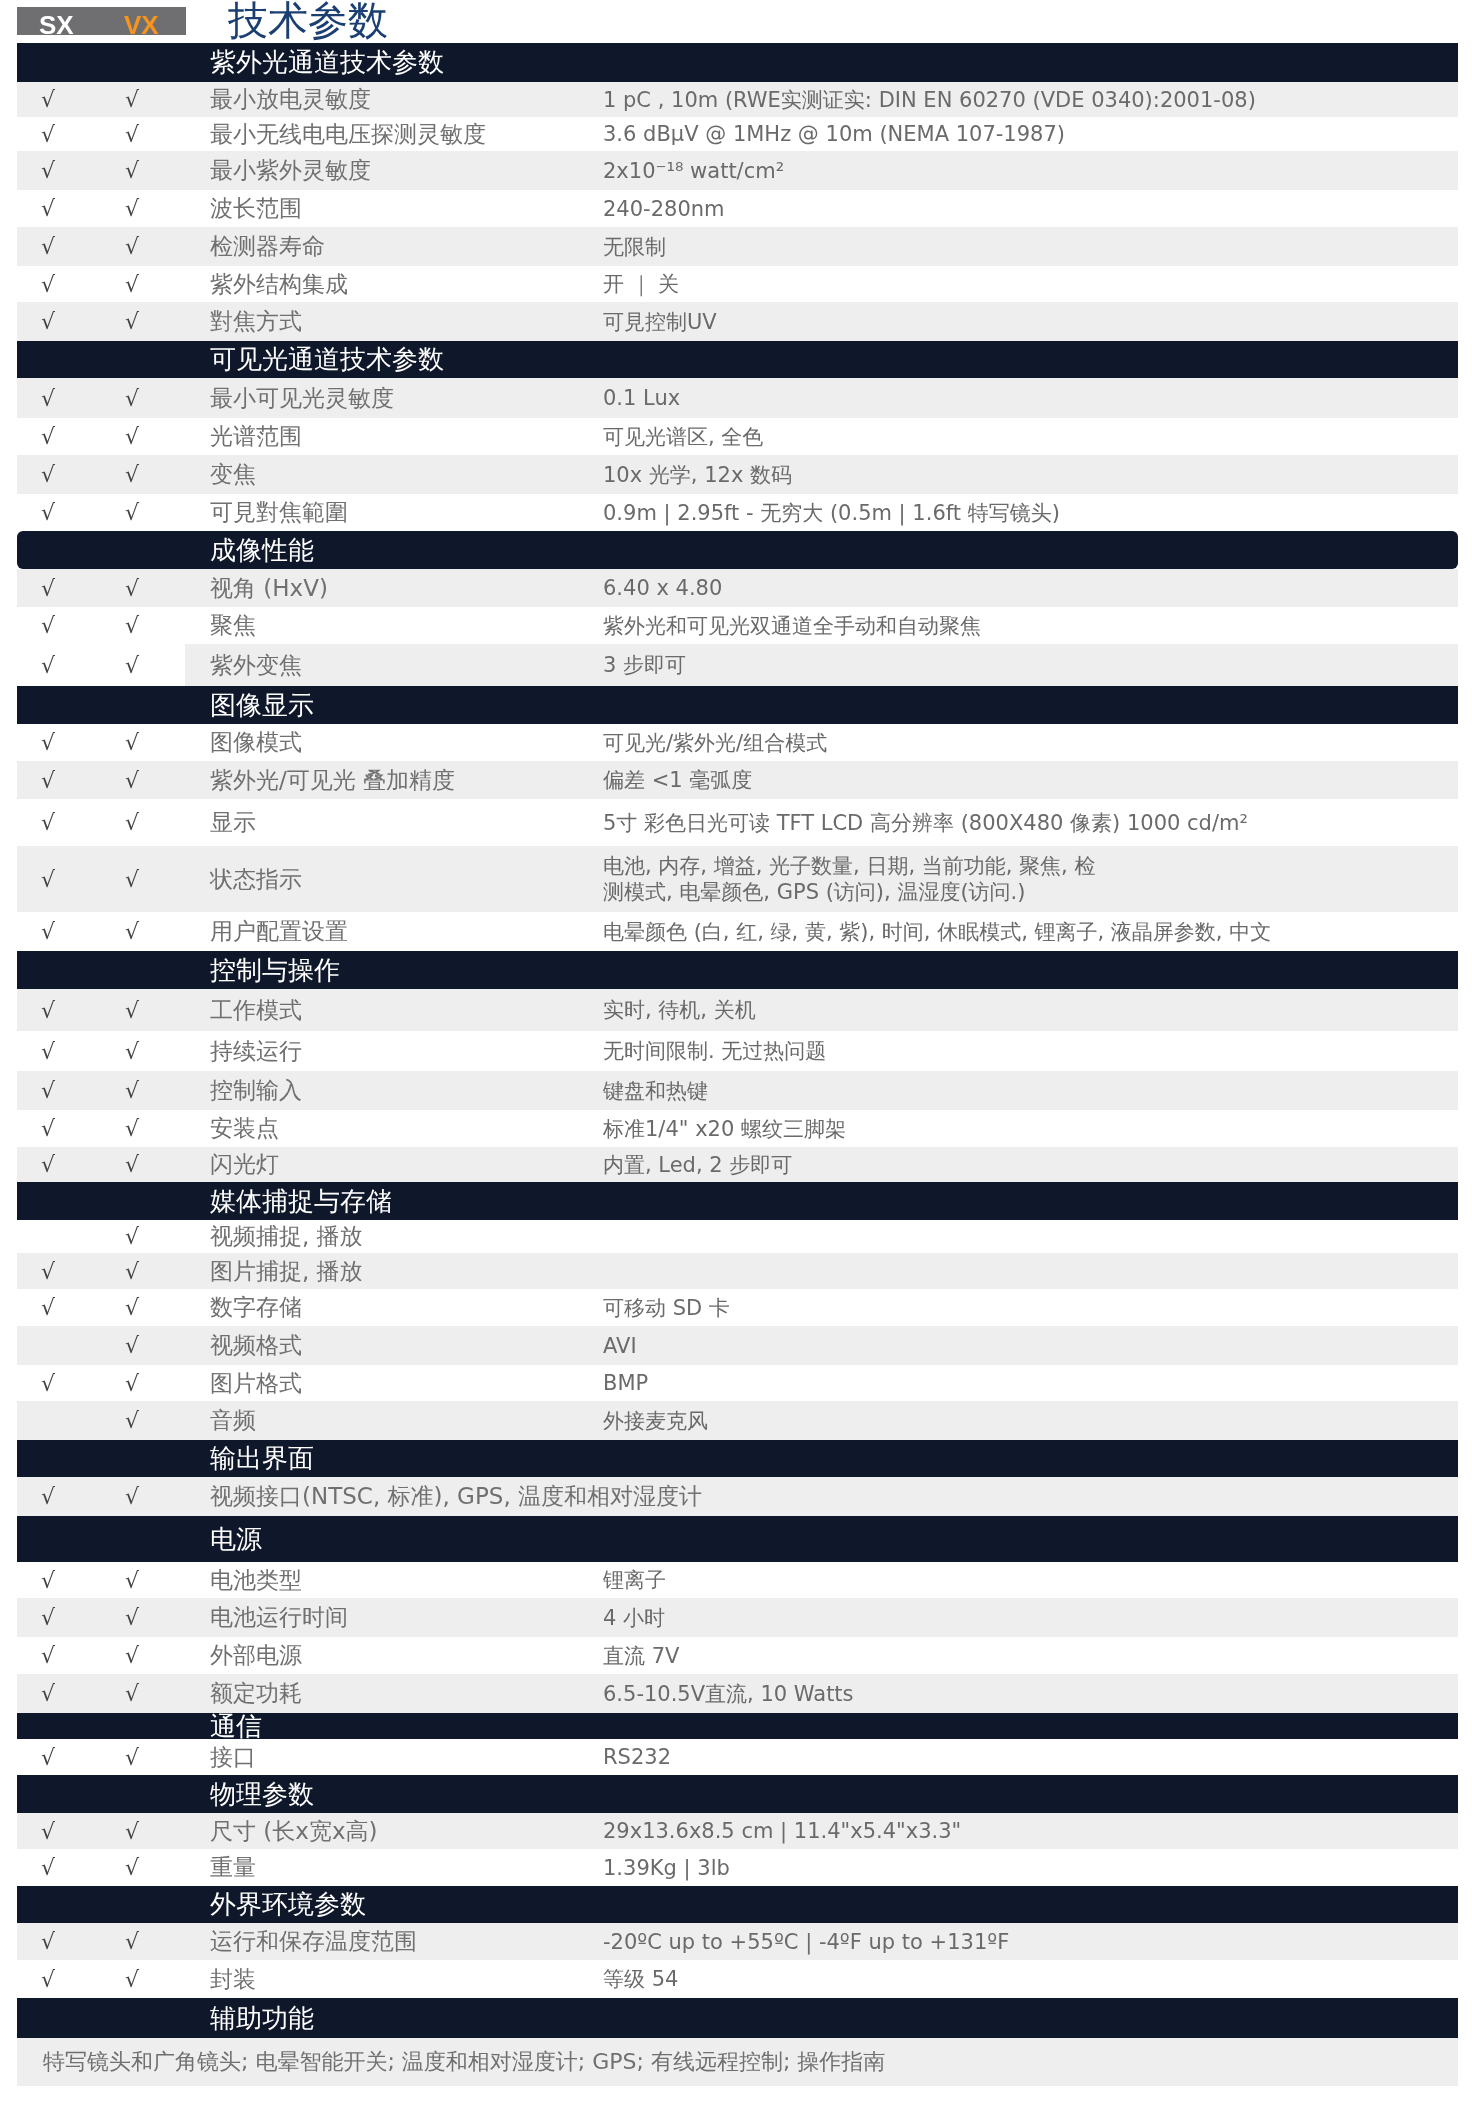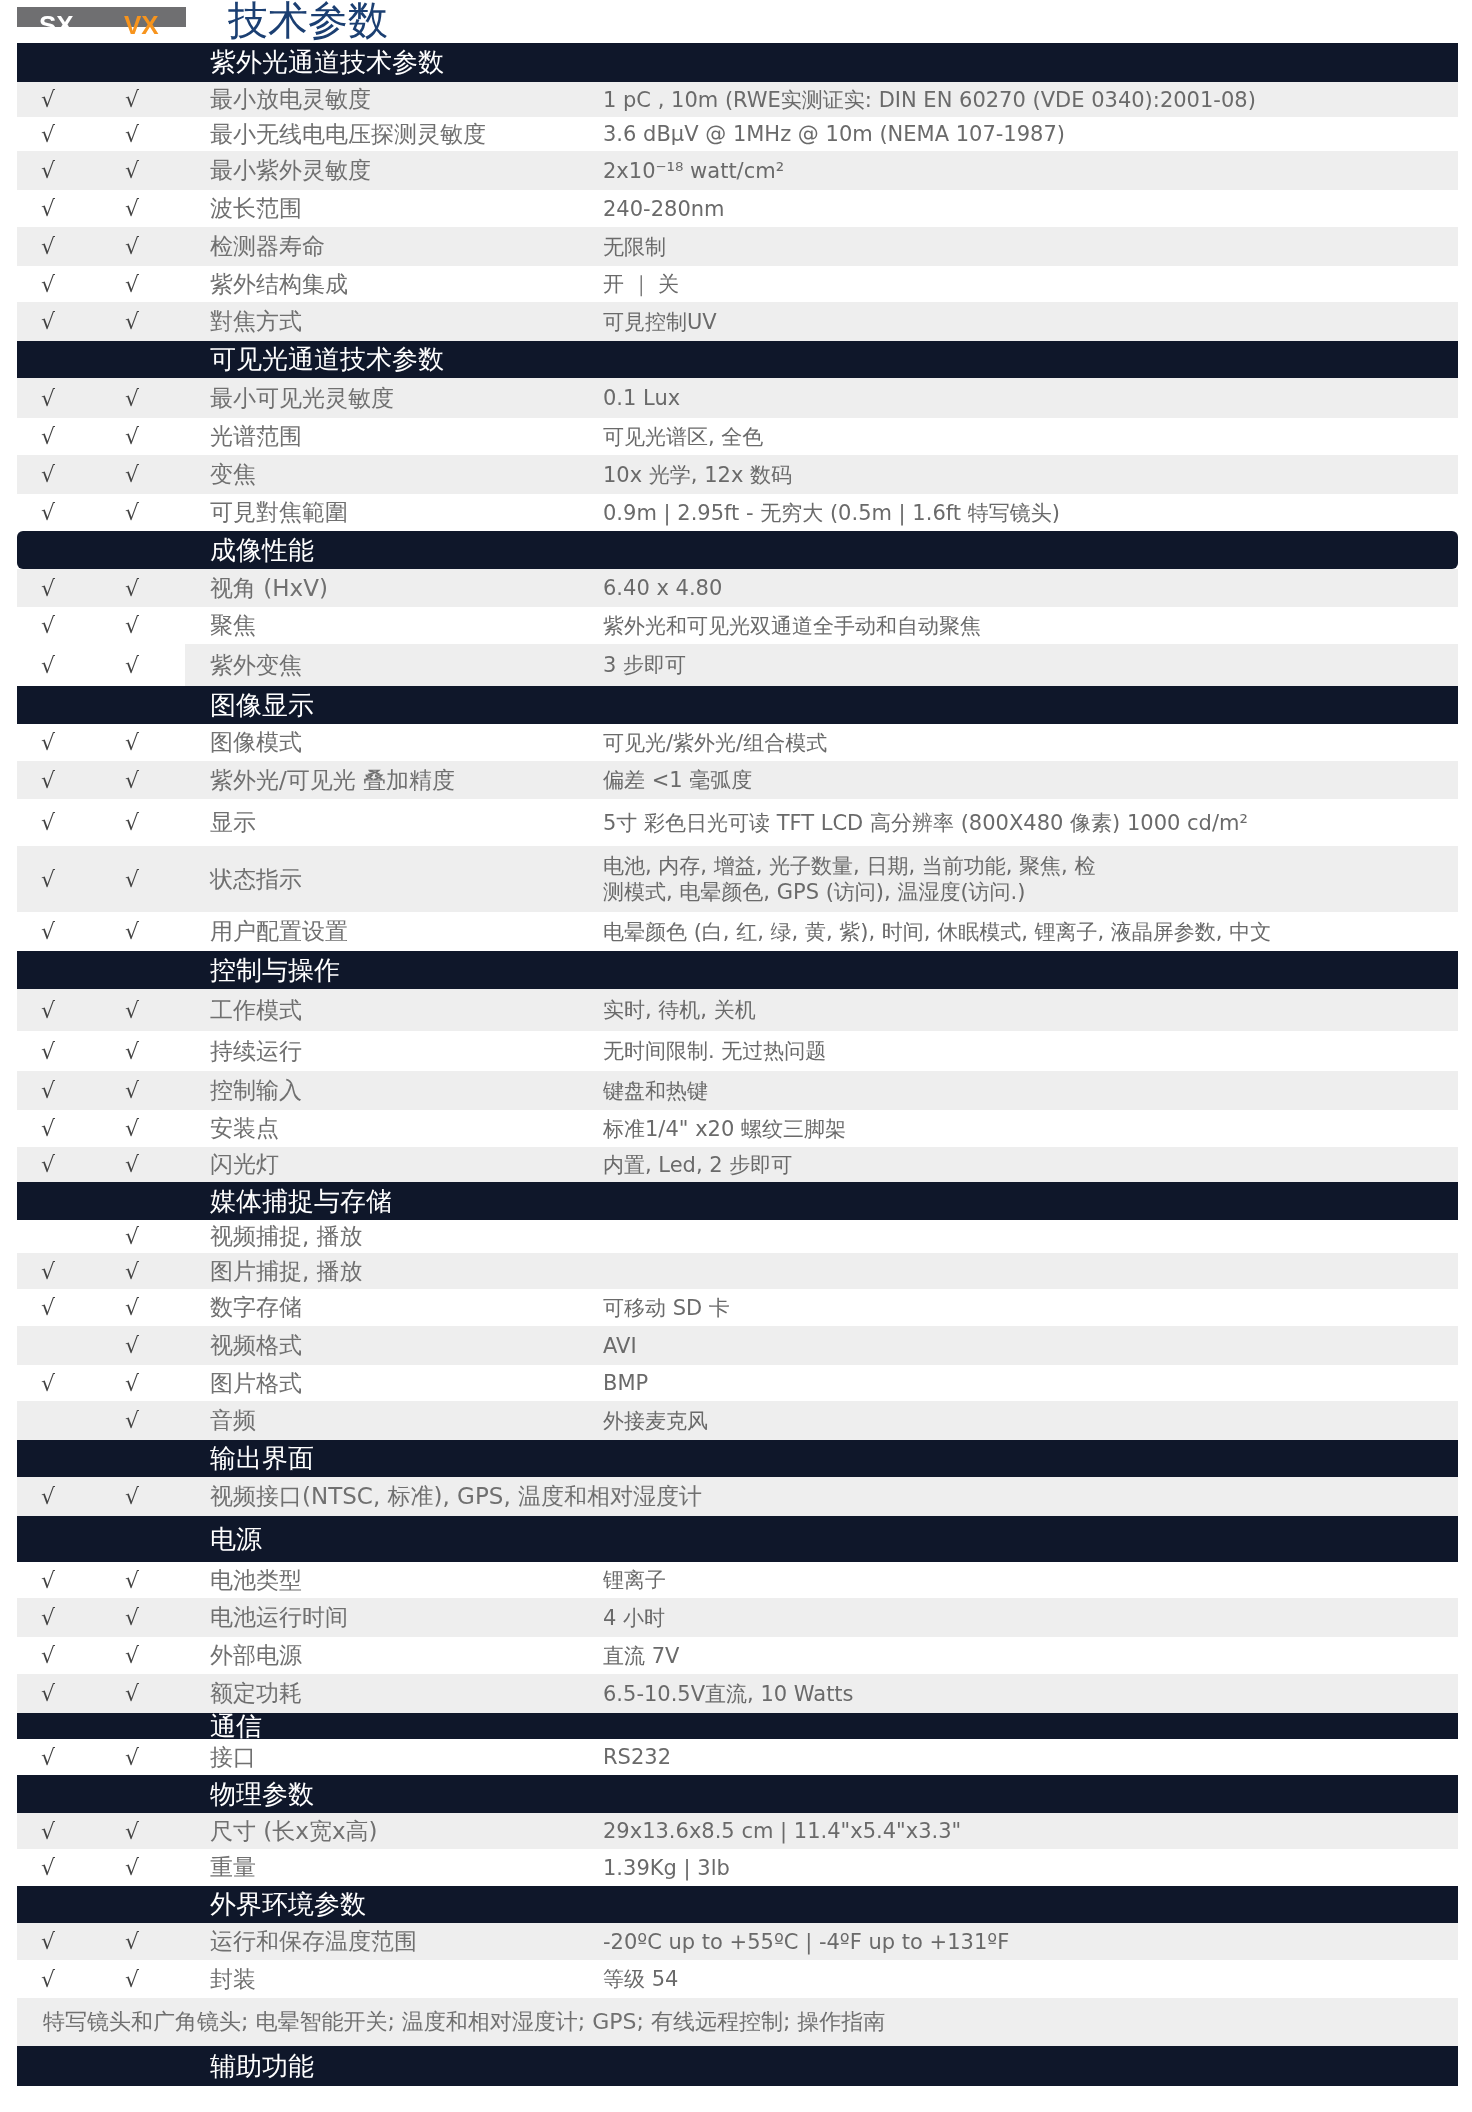--- a/index.html
+++ b/index.html
@@ -1,17 +1,17 @@
 <!DOCTYPE html>
 <html><head>
 <meta charset="utf-8">
 <style>
   html,body{margin:0;padding:0;background:#ffffff;}
   body{width:1472px;height:2112px;position:relative;overflow:hidden;font-family:"DejaVu Sans","Liberation Sans",sans-serif;color:#6c6c6c;}
-  .topbox{position:absolute;left:17px;top:7px;width:169px;height:20px;background:#6f6f71;}
+  .topbox{position:absolute;left:17px;top:7px;width:169px;height:28px;background:#6f6f71;}
   .topbox .sx,.topbox .vx{position:absolute;top:2px;font-family:"Liberation Sans",sans-serif;font-weight:bold;font-size:26px;line-height:32px;}
   .topbox .sx{left:22px;color:#ffffff;}
   .topbox .vx{left:107px;color:#f7941d;}
   .title{position:absolute;left:228px;top:-4px;font-family:"DejaVu Serif","Liberation Serif",serif;font-size:40px;line-height:48px;color:#1b3f72;}
   .table{position:absolute;left:17px;top:43px;width:1441px;}
   .row{position:relative;width:1441px;box-sizing:border-box;}
   .row.gray{background:#eeeeee;}
   .row.white{background:#ffffff;}
   .row.gray.partial{background:linear-gradient(to right,#ffffff 0,#ffffff 168px,#eeeeee 168px);}
   .row.section{background:#0f172a;}
@@ -294,19 +294,19 @@
       <span class="chk vx">√</span>
       <span class="lbl">运行和保存温度范围</span>
       <span class="val">-20ºC up to +55ºC | -4ºF up to +131ºF</span>
     </div>
     <div class="row white" style="height: 38px;">
       <span class="chk sx">√</span>
       <span class="chk vx">√</span>
       <span class="lbl">封装</span>
       <span class="val">等级 54</span>
     </div>
+    <div class="row section" style="height: 40px;">
+      <span class="sec-title">辅助功能</span>
+    </div>
     <div class="row gray" style="height: 48px;">
       <span class="footer-text">特写镜头和广角镜头; 电晕智能开关; 温度和相对湿度计; GPS; 有线远程控制; 操作指南</span>
-    </div>
-    <div class="row section" style="height: 40px;">
-      <span class="sec-title">辅助功能</span>
     </div>
   </div>
 
 </body></html>

